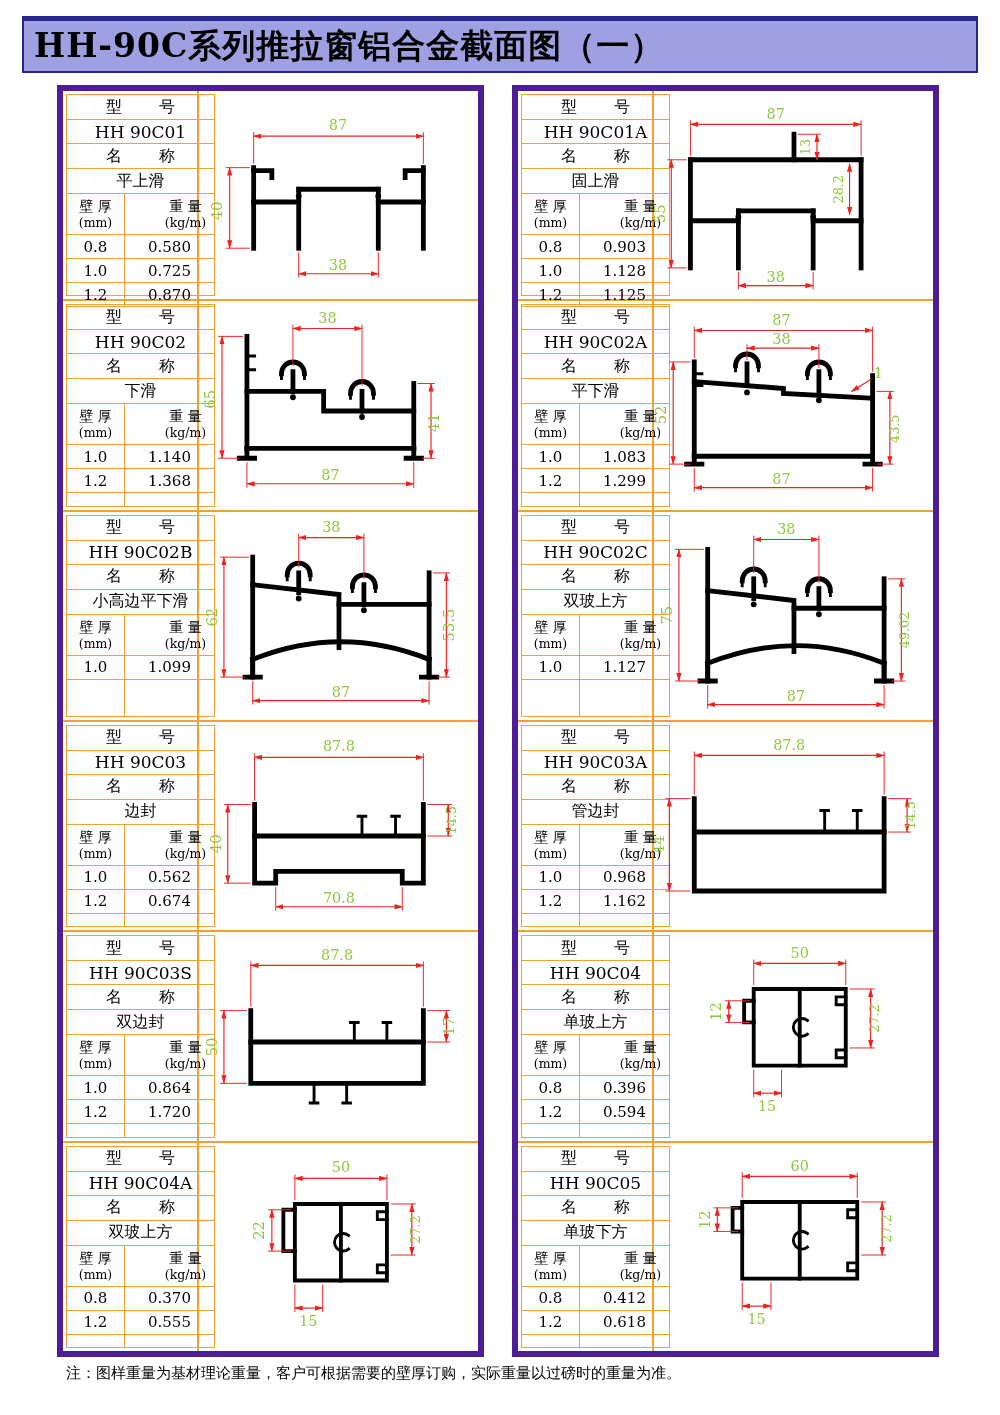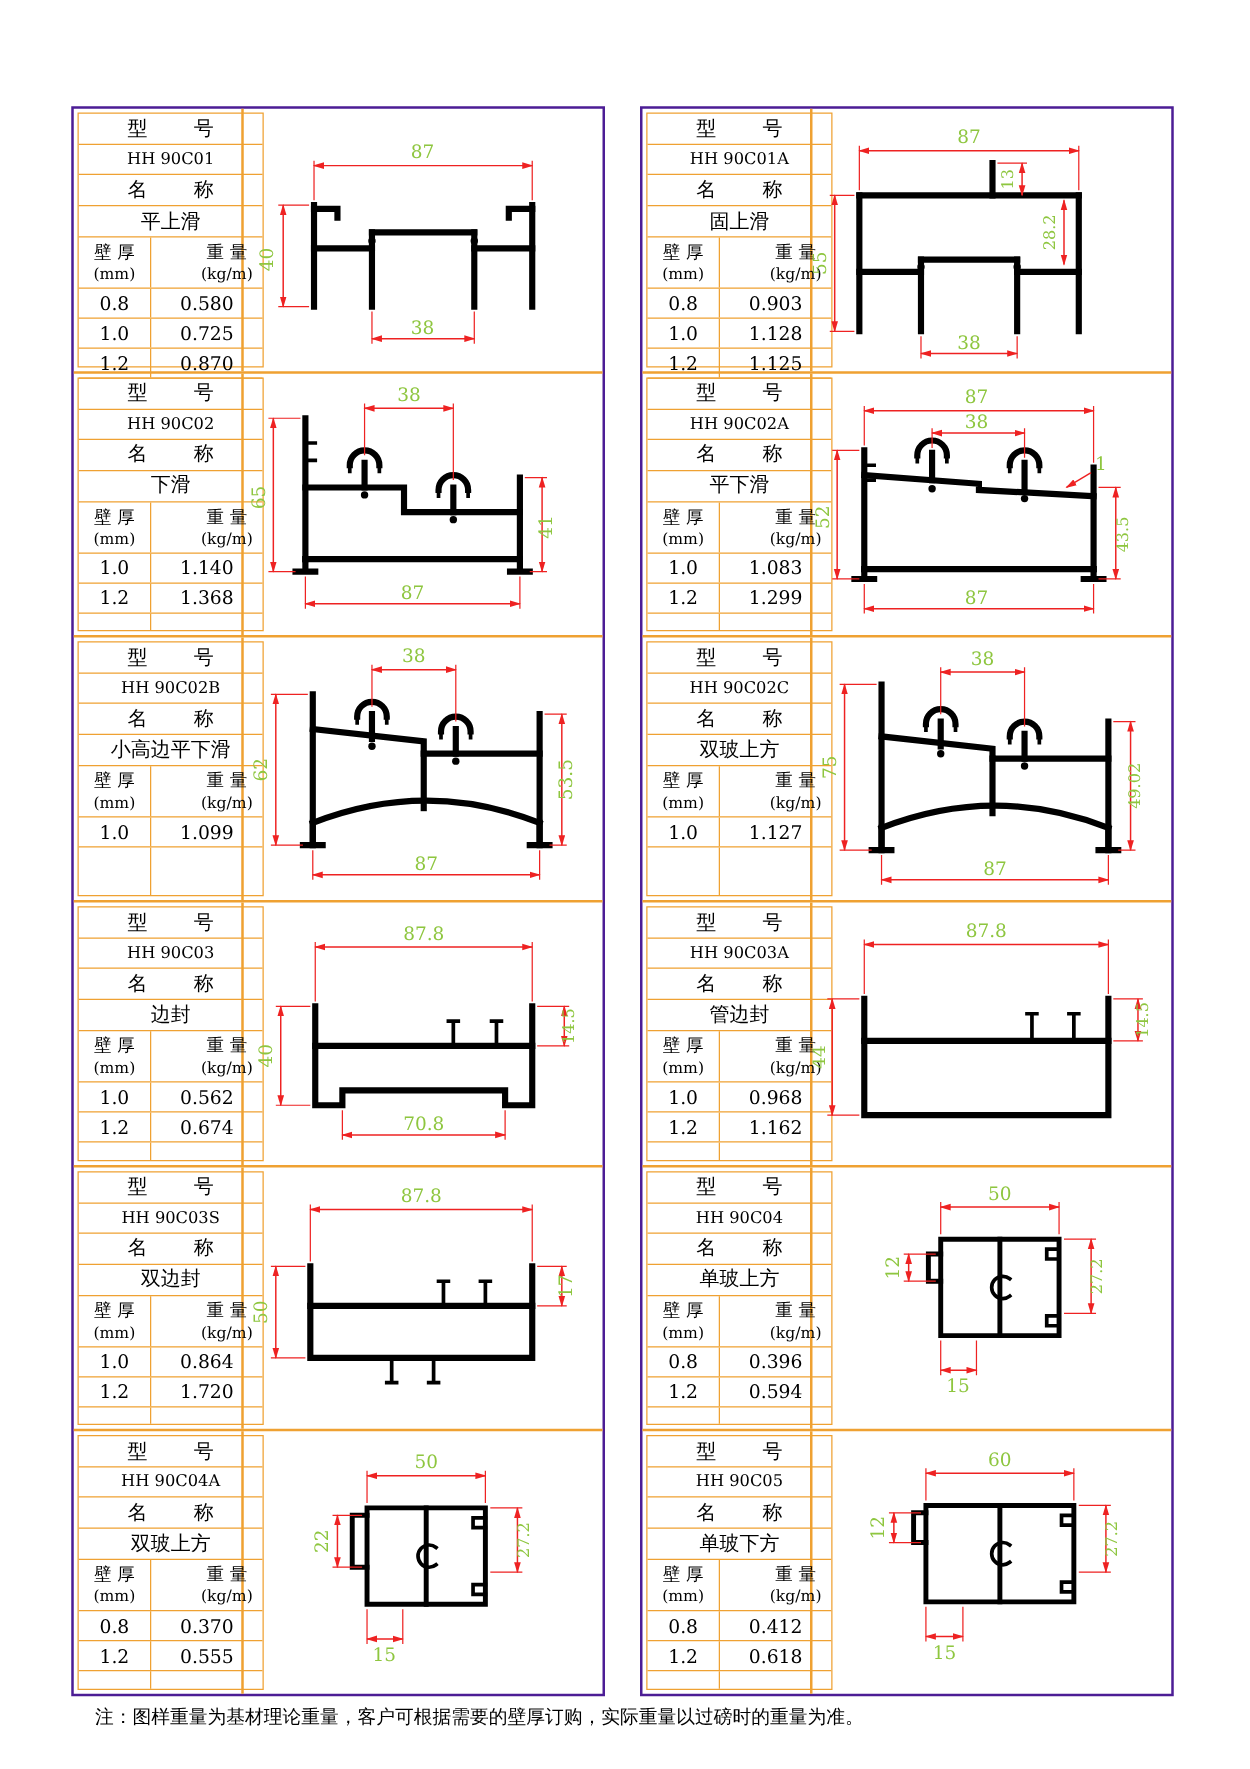--- a/index.html
+++ b/index.html
@@ -4,31 +4,31 @@
 <style>
   html,body{margin:0;padding:0;background:#fff;}
   .page{position:relative;width:1000px;height:1415px;background:#fff;
         font-family:"DejaVu Serif",serif;color:#000;overflow:hidden;}
   
   .titlebar{position:absolute;left:22px;top:16px;width:952px;height:50px;
             background:#9fa0e2;border:2px solid #26268c;border-top-width:5px;
             display:flex;align-items:center;}
   .titlebar .t{font-size:33px;font-weight:bold;padding-left:10px;letter-spacing:1px;}
   
-  .col{position:absolute;top:85px;width:427px;height:1272px;border:2px solid #4c1d95;
+  .col{position:absolute;top:85px;width:427px;height:1272px;border:6px solid #4c1d95;
        box-sizing:border-box;background:#fff;display:flex;flex-direction:column;}
   .col.left{left:57px;}  .col.right{left:512px;}
   .cell{flex:1;display:flex;border-bottom:2px solid #efa132;min-height:0;}
   .cell:last-child{border-bottom:none;}
   
   .tw{width:136px;border-right:2px solid #efa132;box-sizing:border-box;display:flex;}
   .tbl{flex:1;margin:3px;border:1px solid #efa132;display:flex;flex-direction:column;min-height:0;}
   .tr{border-bottom:1px solid #efa132;display:flex;align-items:center;justify-content:center;
       font-size:16px;}
-  .tr.h{height:24px;} .tr.v{height:23px;font-size:13px;} .tr.n{height:24px;}
+  .tr.h{height:24px;} .tr.v{height:23px;font-size:17px;} .tr.n{height:24px;}
   .spread{word-spacing:2em;}
   .hdr{height:40px;display:flex;border-bottom:1px solid #efa132;gap:32px;}
   .hc{width:57px;border-right:1px solid #efa132;display:flex;flex-direction:column;
       align-items:center;justify-content:center;font-size:14px;line-height:1.2;}
   .hc2{flex:1;border-right:none;}
   .hc .u{font-size:12.5px;}
   .rows{flex:1;display:flex;flex-direction:column;min-height:0;}
   .drow{height:23px;display:flex;border-bottom:1px solid #efa132;font-size:15px;flex:none;}
   .drow span{display:flex;align-items:center;justify-content:center;}
   .drow .dc1{width:57px;border-right:1px solid #efa132;}
@@ -40,35 +40,38 @@
   svg .pf{stroke:#000;stroke-width:5;fill:none;stroke-linecap:square;stroke-linejoin:miter;}
   svg .p4{stroke-width:4;} svg .p3{stroke-width:3;}
   svg .dl{stroke:#ee2222;stroke-width:1.2;fill:none;
           marker-start:url(#arw);marker-end:url(#arw);}
   svg .ld{stroke:#ee2222;stroke-width:1.2;fill:none;marker-end:url(#arw);}
   svg .xl{stroke:#ee2222;stroke-width:1;fill:none;}
   svg text.dt{fill:#8ec63f;font-size:15px;font-family:"DejaVu Serif",serif;text-anchor:middle;}
   svg text.sm{font-size:13px;}
   svg .nub{fill:#000;}
   
-  .note{position:absolute;left:76px;top:1364px;font-size:15px;}
+  .note{position:absolute;left:66px;top:1364px;font-size:15px;}
 </style>
 </head>
 <body>
 
 <div class="page">
 
   <svg width="0" height="0" style="position:absolute">
     <defs>
       <marker id="arw" viewBox="0 0 10 6" refX="9" refY="3" markerWidth="9" markerHeight="6" markerUnits="userSpaceOnUse" orient="auto-start-reverse">
         <path d="M0,0 L10,3 L0,6 z" fill="#ee2222"></path>
       </marker>
     </defs>
   </svg>
 
+  <div class="titlebar">
+    <div class="t">HH-90C系列推拉窗铝合金截面图（一）</div>
+  </div>
 
   <div class="col left">
 
     <div class="cell">
       <div class="tw">
         <div class="tbl">
           <div class="tr h">
               <span class="spread">型 号</span>
             </div>
           <div class="tr v">HH 90C01</div>

